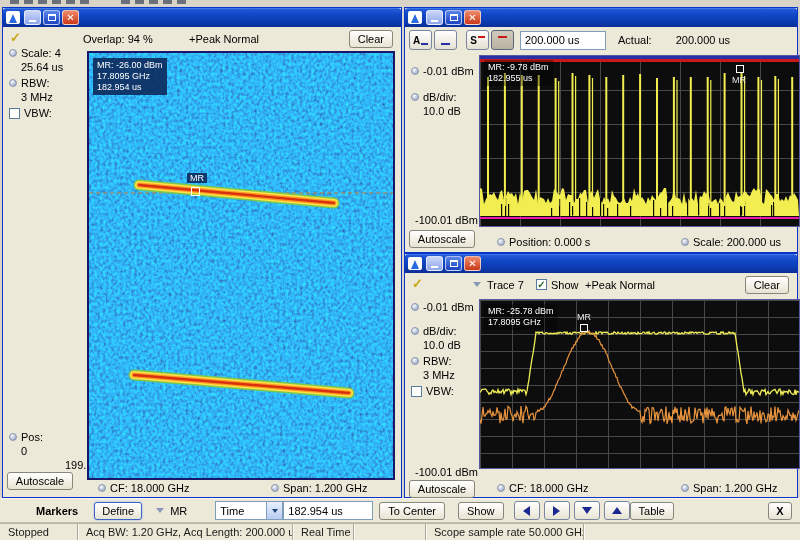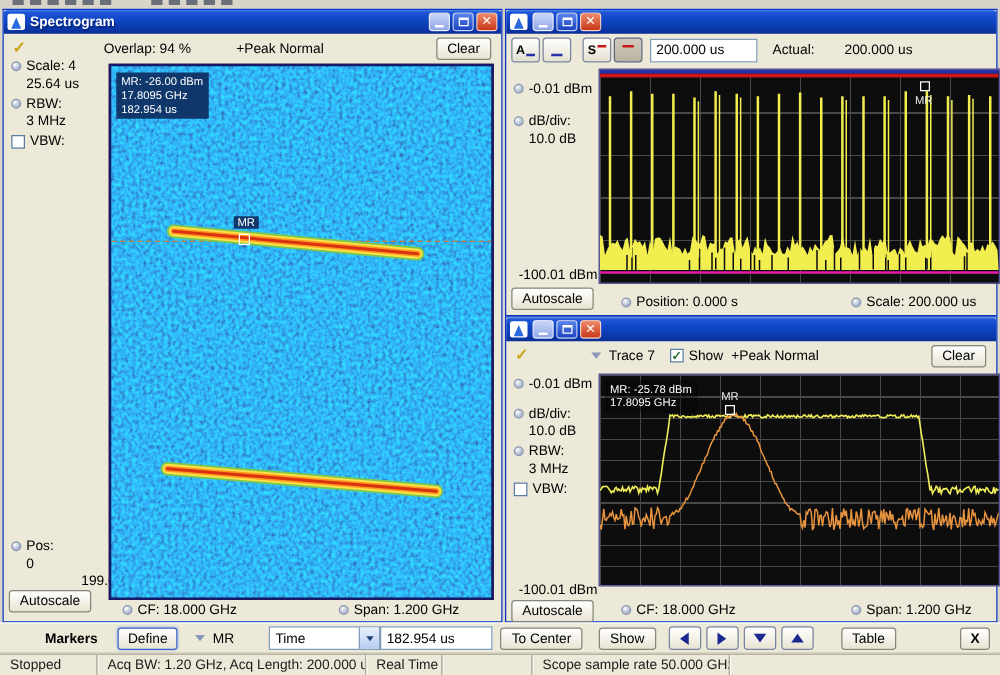--- a/index.html
+++ b/index.html
@@ -108,21 +108,20 @@
       <i style="width:9px;height:4px;background:#6a6f7a;"></i>
       <i style="width:9px;height:4px;background:#6a6f7a;"></i>
       <i style="width:9px;height:4px;background:#6a6f7a;"></i>
   </div>
 
   <div class="win" style="left:2px;top:7px;width:400px;height:491px;">
     <div class="titlebar">
       <span class="wicon">
           <i></i>
         </span>
-      <span class="ttext">Spectrogram</span>
       <span class="tbtns">
         <span class="tb tb-min">
             <i></i>
           </span>
         <span class="tb tb-max">
             <i></i>
           </span>
         <span class="tb tb-close">✕</span>
       </span>
     </div>
@@ -300,20 +299,24 @@
           <rect x="243.6" y="17" width="2" height="133" fill="#f2ee50"></rect>
           <rect x="260.5" y="17" width="2" height="133" fill="#f2ee50"></rect>
           <rect x="264.0" y="20" width="1.2" height="130" fill="#f2ee50"></rect>
           <rect x="277.4" y="21" width="2" height="129" fill="#f2ee50"></rect>
           <rect x="280.9" y="24" width="1.2" height="126" fill="#f2ee50"></rect>
           <rect x="294.3" y="20" width="2" height="130" fill="#f2ee50"></rect>
           <rect x="297.8" y="23" width="1.2" height="127" fill="#f2ee50"></rect>
           <rect x="311.2" y="21" width="2" height="129" fill="#f2ee50"></rect>
           <rect x="0" y="161" width="319" height="2" fill="#e818a8"></rect>
         </svg>
+      <div class="readout" style="left:4px;top:4px;background:rgba(0,0,0,.35);">
+        <div>MR: -9.78 dBm</div>
+        <div>182.955 us</div>
+      </div>
       <span class="mk-sq" style="left:256px;top:9px;width:8px;height:8px;"></span>
       <span class="mk-lb" style="left:252px;top:19px;">MR</span>
     </div>
 
     <div class="row abs" style="left:92px;top:228px;">
         <span class="sphere"></span>
         <span>Position: 0.000 s</span>
       </div>
     <div class="row abs" style="left:276px;top:228px;">
         <span class="sphere"></span>
@@ -387,42 +390,42 @@
         <span class="sphere"></span>
         <span>Span: 1.200 GHz</span>
       </div>
   </div>
 
   <div class="markersbar">
     <span class="mtext-b" style="margin-left:8px;">Markers</span>
     <button class="btn btn-focus" style="margin-left:16px;width:48px;">Define</button>
     <span class="dd" style="margin-left:14px;"></span>
     <span style="margin-left:6px;">MR</span>
-    <span class="combo" style="margin-left:28px;width:89px;">
+    <span class="combo" style="margin-left:28px;width:68px;">
       <span class="ctext">Time</span>
         <span class="carrow">
           <i></i>
         </span>
     </span>
     <input class="tfield" style="width: 90px;" readonly="" value="182.954 us">
     <button class="btn" style="margin-left:6px;">To Center</button>
     <button class="btn" style="margin-left:13px;">Show</button>
     <span class="arrbtn" style="margin-left:10px;">
         <i class="tri tri-l"></i>
       </span>
     <span class="arrbtn" style="margin-left:4px;">
         <i class="tri tri-r"></i>
       </span>
     <span class="arrbtn" style="margin-left:4px;">
         <i class="tri tri-d"></i>
       </span>
     <span class="arrbtn" style="margin-left:4px;">
         <i class="tri tri-u"></i>
       </span>
-    <button class="btn" style="margin-left:22px;">Table</button>
+    <button class="btn" style="">Table</button>
     <button class="btn" style="margin-left:auto;margin-right:8px;width:24px;font-weight:bold;">X</button>
   </div>
 
   <div class="statusbar">
     <span class="seg" style="width:78px;">Stopped</span>
     <span class="seg" style="width:215px;">Acq BW: 1.20 GHz, Acq Length: 200.000 us</span>
     <span class="seg" style="width:61px;">Real Time</span>
     <span class="seg" style="width:72px;"></span>
     <span class="seg" style="width:158px;">Scope sample rate 50.000 GHz</span>
   </div>

